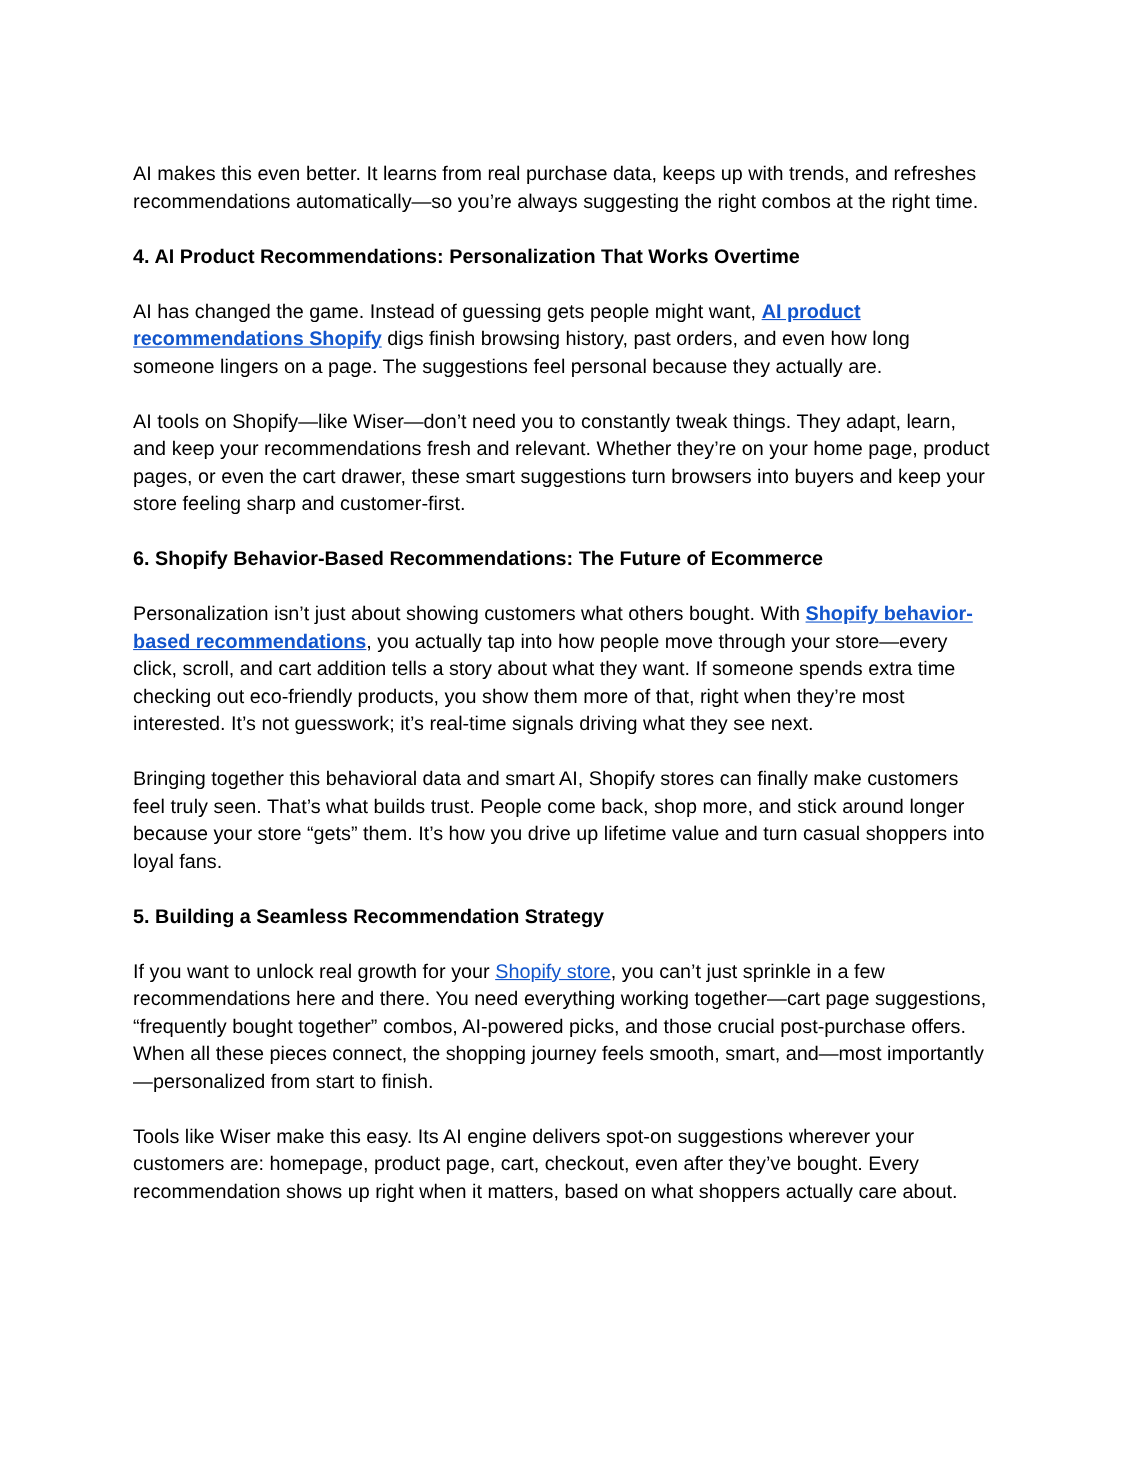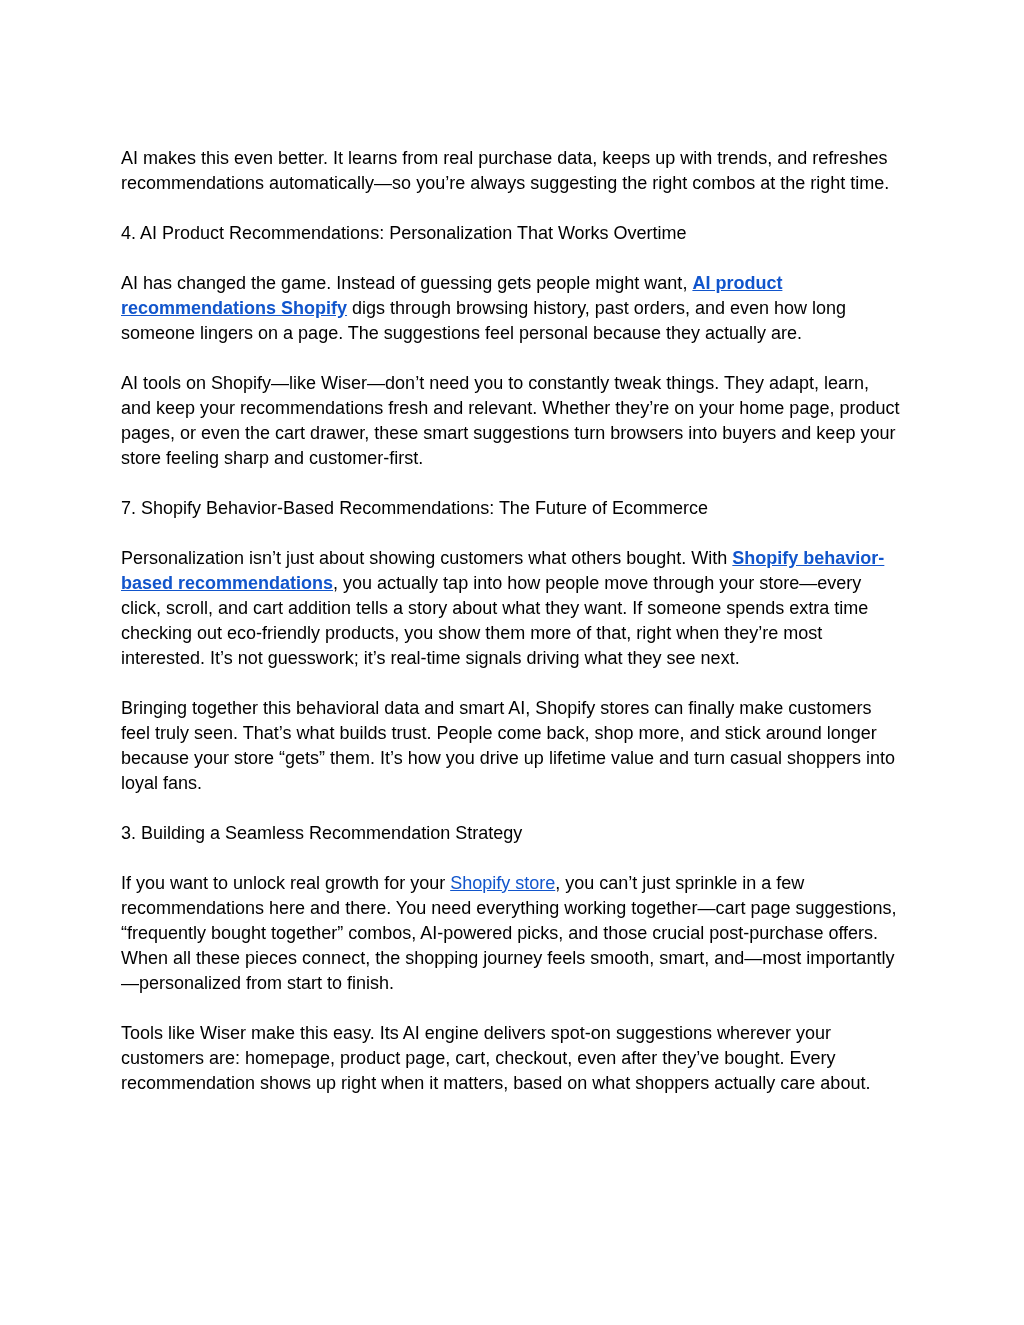--- a/index.html
+++ b/index.html
@@ -26,40 +26,40 @@
   }
   .paragraph, .heading {
     margin: 0 0 25px 0;
     font-size: 18px;
     line-height: 25px;
     font-weight: normal;
     color: #000000;
     text-align: left;
   }
   .heading {
-    font-weight: normal;
+    font-weight: bold;
   }
   a.text-link {
     color: #1155cc;
     text-decoration: underline;
     cursor: pointer;
   }
   a.text-link.bold {
     font-weight: bold;
   }
 </style>
 </head>
 <body>
 
 <div class="page">
   <div class="doc-body">
       <p class="paragraph"><span>AI makes this even better. It learns from real purchase data, keeps up with trends, and refreshes recommendations automatically—so you’re always suggesting the right combos at the right time.</span></p>
       <h2 class="heading"><span>4. AI Product Recommendations: Personalization That Works Overtime</span></h2>
-      <p class="paragraph"><span>AI has changed the game. Instead of guessing gets people might want, </span><a class="text-link bold" href="#">AI product recommendations Shopify</a><span> digs through browsing history, past orders, and even how long someone lingers on a page. The suggestions feel personal because they actually are.</span></p>
+      <p class="paragraph"><span>AI has changed the game. Instead of guessing gets people might want, </span><a class="text-link bold" href="#">AI product recommendations Shopify</a><span> digs finish browsing history, past orders, and even how long someone lingers on a page. The suggestions feel personal because they actually are.</span></p>
       <p class="paragraph"><span>AI tools on Shopify—like Wiser—don’t need you to constantly tweak things. They adapt, learn, and keep your recommendations fresh and relevant. Whether they’re on your home page, product pages, or even the cart drawer, these smart suggestions turn browsers into buyers and keep your store feeling sharp and customer-first.</span></p>
-      <h2 class="heading"><span>7. Shopify Behavior-Based Recommendations: The Future of Ecommerce</span></h2>
+      <h2 class="heading"><span>6. Shopify Behavior-Based Recommendations: The Future of Ecommerce</span></h2>
       <p class="paragraph"><span>Personalization isn’t just about showing customers what others bought. With </span><a class="text-link bold" href="#">Shopify behavior-based recommendations</a><span>, you actually tap into how people move through your store—every click, scroll, and cart addition tells a story about what they want. If someone spends extra time checking out eco-friendly products, you show them more of that, right when they’re most interested. It’s not guesswork; it’s real-time signals driving what they see next.</span></p>
       <p class="paragraph"><span>Bringing together this behavioral data and smart AI, Shopify stores can finally make customers feel truly seen. That’s what builds trust. People come back, shop more, and stick around longer because your store “gets” them. It’s how you drive up lifetime value and turn casual shoppers into loyal fans.</span></p>
-      <h2 class="heading"><span>3. Building a Seamless Recommendation Strategy</span></h2>
+      <h2 class="heading"><span>5. Building a Seamless Recommendation Strategy</span></h2>
       <p class="paragraph"><span>If you want to unlock real growth for your </span><a class="text-link" href="#">Shopify store</a><span>, you can’t just sprinkle in a few recommendations here and there. You need everything working together—cart page suggestions, “frequently bought together” combos, AI-powered picks, and those crucial post-purchase offers. When all these pieces connect, the shopping journey feels smooth, smart, and—most importantly—personalized from start to finish.</span></p>
       <p class="paragraph"><span>Tools like Wiser make this easy. Its AI engine delivers spot-on suggestions wherever your customers are: homepage, product page, cart, checkout, even after they’ve bought. Every recommendation shows up right when it matters, based on what shoppers actually care about.</span></p>
     </div>
 </div>
 
 </body></html>

